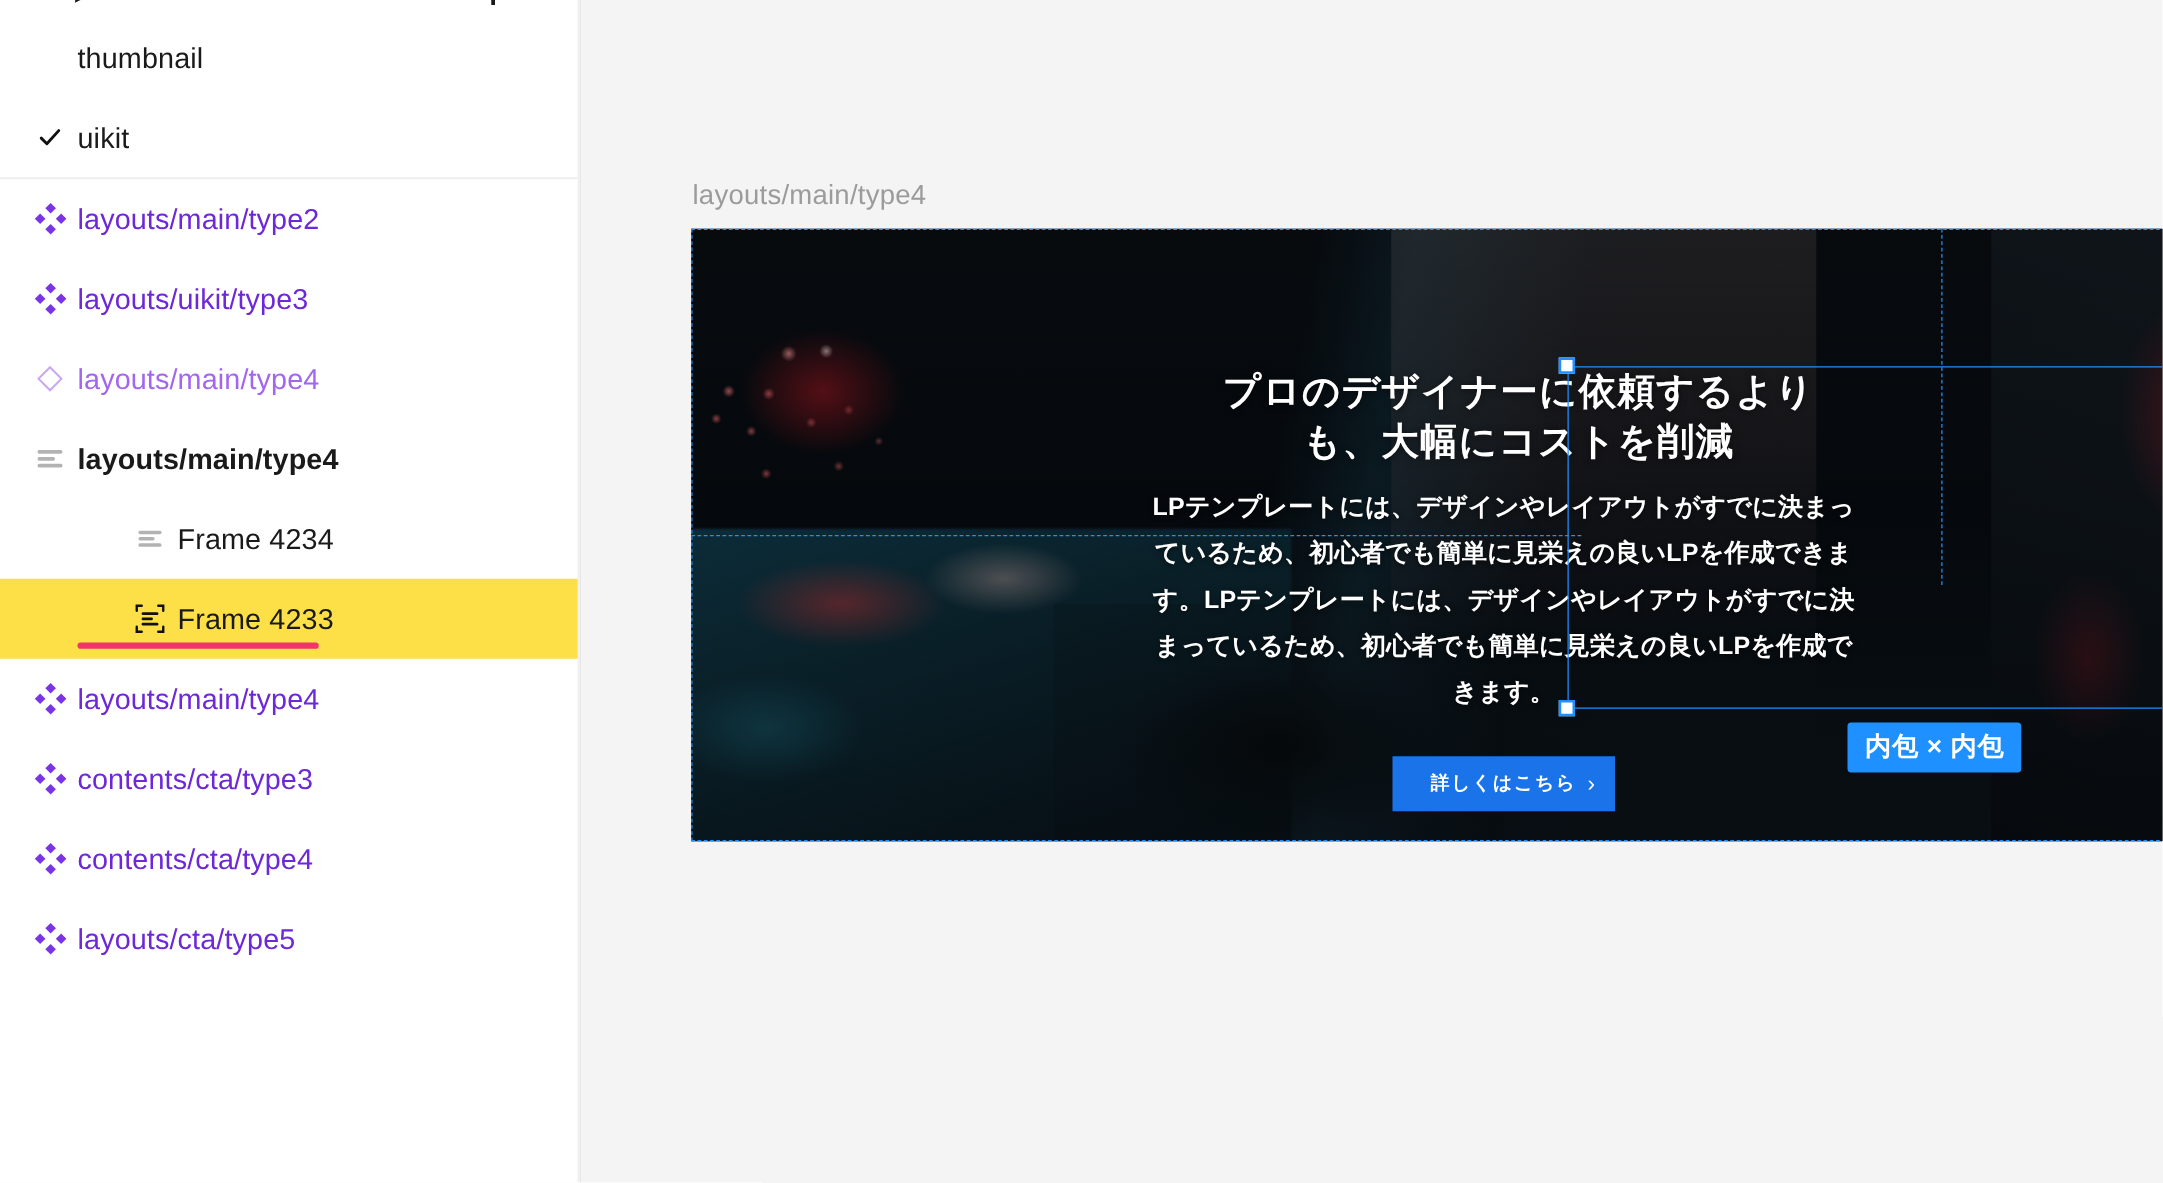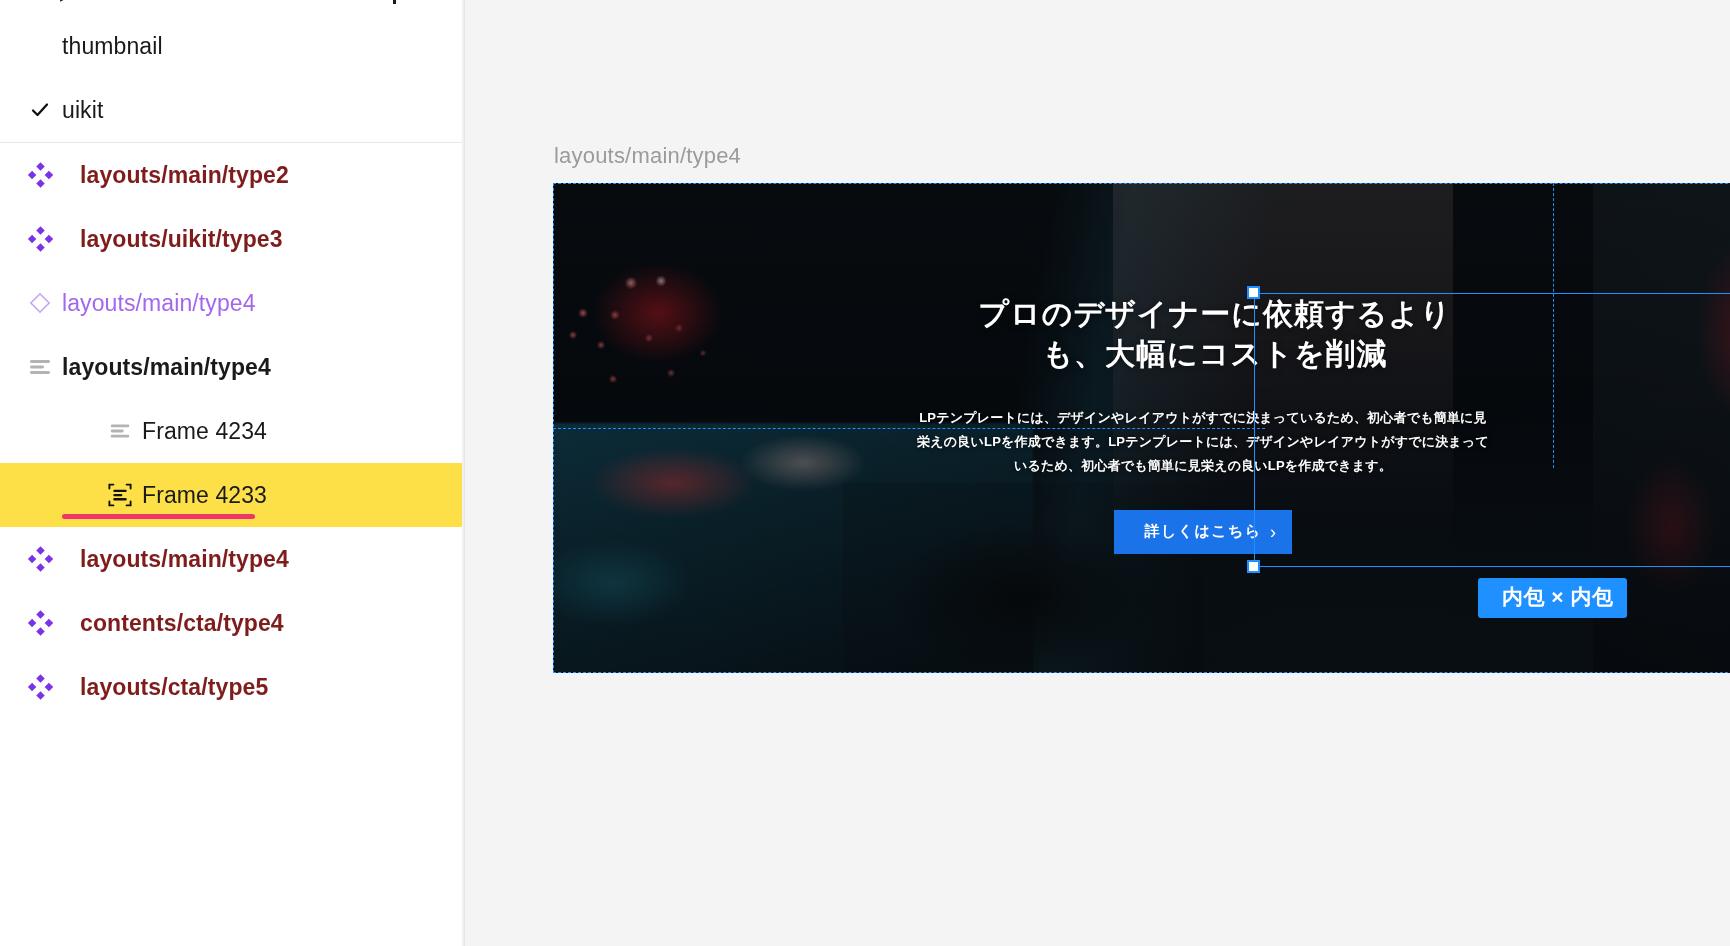--- a/index.html
+++ b/index.html
@@ -39,21 +39,21 @@
     align-items: center;
     justify-content: center;
     height: 64px;
   }
   .row-label {
     font-size: 23px;
     color: #1a1a1a;
     letter-spacing: 0.1px;
     white-space: nowrap;
   }
-  .row-label.purple { color: #7f1d1d; font-weight: 700; margin-left: 18px; }
+  .row-label.purple { color: #6d28d9; font-weight: 400; }
   .row-label.purple-light { color: #a367ef; font-weight: 400; }
   .row-label.bold { font-weight: 700; }
   .row-label.plain { font-weight: 400; }
   .indent-1 { padding-left: 98px; }
 
   .divider {
     height: 1px;
     background: #e8e8e8;
     width: 100%;
   }
@@ -192,23 +192,23 @@
     font-size: 30px;
     font-weight: 700;
     line-height: 1.33;
     text-align: center;
     letter-spacing: 1px;
     text-shadow: 0 1px 6px rgba(0,0,0,0.55);
     white-space: pre-line;
     margin-left: 24px;
   }
   #hero-body {
-    margin-top: 32px;
+    margin-top: 14px;
     width: 578px;
-    font-size: 13px;
+    font-size: 20px;
     font-weight: 700;
     line-height: 1.85;
     text-align: center;
     letter-spacing: 0.2px;
     text-shadow: 0 1px 4px rgba(0,0,0,0.6);
   }
   #cta-button {
     margin-top: 32px;
     width: 178px;
     height: 44px;
@@ -272,21 +272,21 @@
   .h-tl { left: 782px; top: 286px; }
   .h-bl { left: 782px; top: 560px; }
 
   #size-badge {
     position: absolute;
     left: 1013px; top: 578px;
     background: #1e90ff;
     color: #ffffff;
     font-size: 21px;
     font-weight: 700;
-    padding: 5px 14px 7px 24px;
+    padding: 5px 14px 7px 14px;
     border-radius: 3px;
     white-space: nowrap;
     letter-spacing: 0.5px;
     pointer-events: none;
   }
 </style>
 </head>
 <body>
 
 <div id="app">
@@ -405,20 +405,33 @@
             <rect x="10.5" y="18.4" width="6" height="6" transform="rotate(45 13.5 21.4)"></rect>
             <rect x="2.1" y="10" width="6" height="6" transform="rotate(45 5.1 13)"></rect>
             <rect x="18.9" y="10" width="6" height="6" transform="rotate(45 21.9 13)"></rect>
           </g>
         </svg>
       </span>
       <span class="row-label purple">layouts/main/type4</span>
     </div>
 
 
+    <div class="layer-row">
+      <span class="row-icon">
+        <svg class="comp-ico" width="26" height="26" viewBox="0 0 26 26" aria-hidden="true">
+          <g fill="#7b33e6">
+            <rect x="10.5" y="1.6" width="6" height="6" transform="rotate(45 13.5 4.6)"></rect>
+            <rect x="10.5" y="18.4" width="6" height="6" transform="rotate(45 13.5 21.4)"></rect>
+            <rect x="2.1" y="10" width="6" height="6" transform="rotate(45 5.1 13)"></rect>
+            <rect x="18.9" y="10" width="6" height="6" transform="rotate(45 21.9 13)"></rect>
+          </g>
+        </svg>
+      </span>
+      <span class="row-label purple">contents/cta/type3</span>
+    </div>
 
     <div class="layer-row">
       <span class="row-icon">
         <svg class="comp-ico" width="26" height="26" viewBox="0 0 26 26" aria-hidden="true">
           <g fill="#7b33e6">
             <rect x="10.5" y="1.6" width="6" height="6" transform="rotate(45 13.5 4.6)"></rect>
             <rect x="10.5" y="18.4" width="6" height="6" transform="rotate(45 13.5 21.4)"></rect>
             <rect x="2.1" y="10" width="6" height="6" transform="rotate(45 5.1 13)"></rect>
             <rect x="18.9" y="10" width="6" height="6" transform="rotate(45 21.9 13)"></rect>
           </g>

